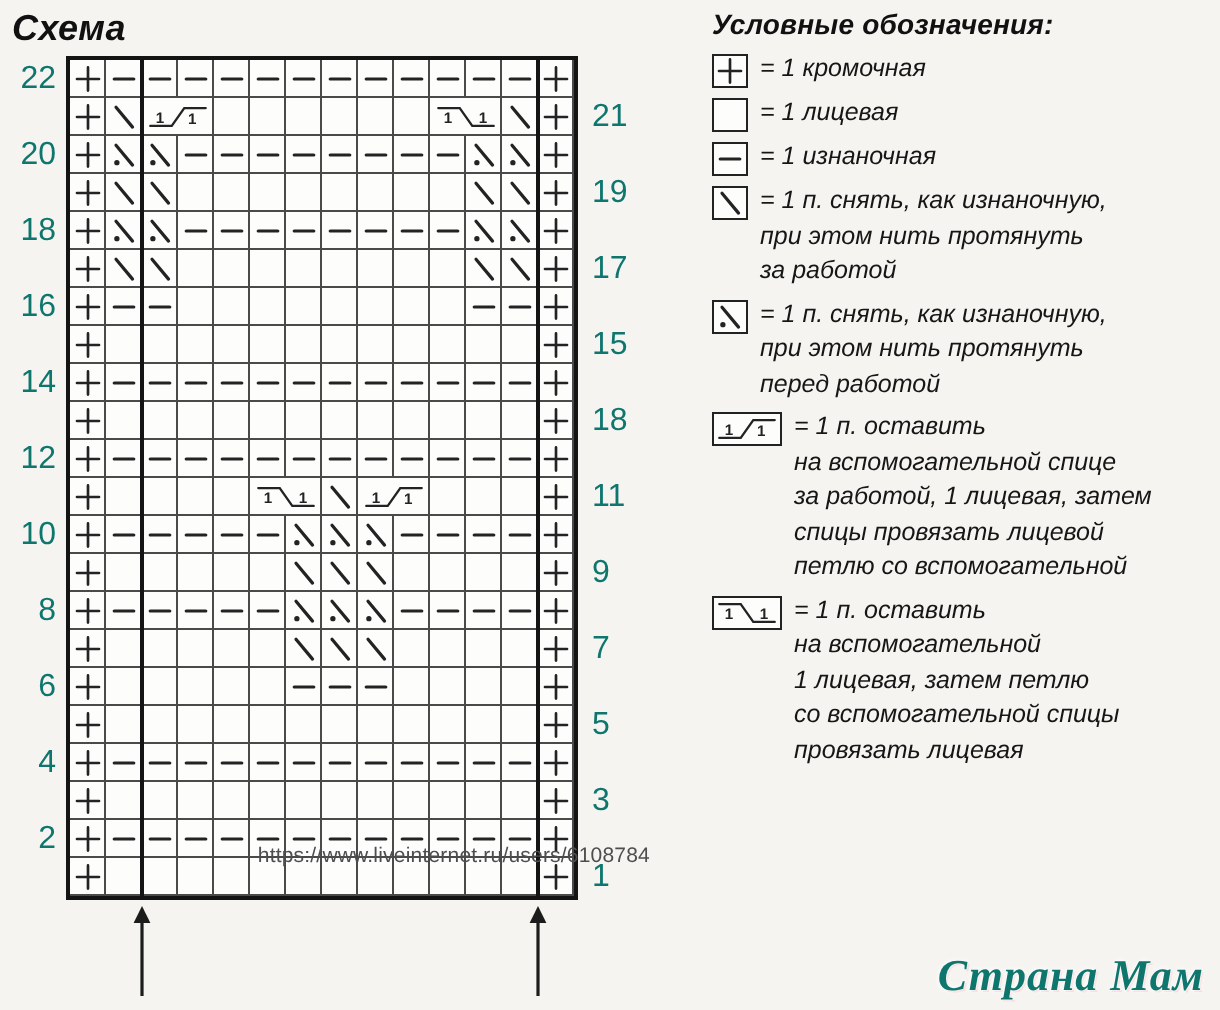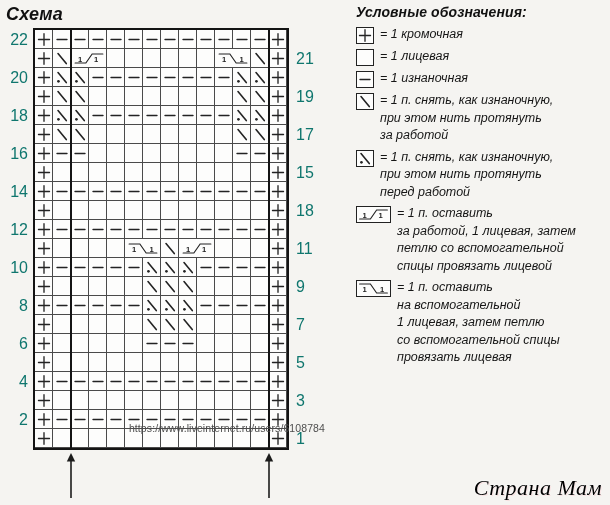--- a/index.html
+++ b/index.html
@@ -57,22 +57,22 @@
     background:#fdfdfc;display:flex;align-items:center;justify-content:center;
     margin-right:6px;margin-top:1px;overflow:hidden;
   }
   .lsym.wide{width:33px;}
   .ltext{font-style:italic;font-size:12.5px;line-height:17.5px;color:#161616;}
   .ltext div{white-space:nowrap;}
 
   
   .brand{
     position:absolute;right:8px;bottom:4px;
-    font-family:"Liberation Serif",serif;font-weight:normal;font-style:italic;
-    font-size:22px;color:#000000;letter-spacing:.5px;
+    font-family:"Liberation Serif",serif;font-weight:bold;font-style:italic;
+    font-size:22px;color:#0f766e;letter-spacing:.5px;
     text-shadow:0 0 1px #fff,0 0 3px #fff,1px 1px 0 #f7d9d9;
   }
 </style>
 </head>
 <body>
 
 <div class="page">
 
   <div class="chart-section">
     <div class="chart-title">Схема</div>
@@ -1249,23 +1249,24 @@
         <div class="legend-item">
           <span class="lsym wide">
             <svg width="34" height="17" viewBox="0 0 36 19">
               <path d="M2.5 14.5H14.5L21.5 4.5H33.5" fill="none" stroke="#232323" stroke-linecap="round" stroke-width="1.3"></path>
               <text x="8" y="13" font-size="8.5" font-weight="bold" fill="#232323" text-anchor="middle" font-family="Liberation Sans, sans-serif">1</text>
               <text x="26" y="13.5" font-size="8.5" font-weight="bold" fill="#232323" text-anchor="middle" font-family="Liberation Sans, sans-serif">1</text>
             </svg>
           </span>
           <div class="ltext">
             <div>= 1 п. оставить</div>
+            <div>на вспомогательной спице</div>
             <div>за работой, 1 лицевая, затем</div>
+            <div>спицы провязать лицевой</div>
             <div>петлю со вспомогательной</div>
-            <div>спицы провязать лицевой</div>
           </div>
         </div>
         <div class="legend-item">
           <span class="lsym wide">
             <svg width="34" height="17" viewBox="0 0 36 19">
               <path d="M2.5 4.5H14.5L21.5 14.5H33.5" fill="none" stroke="#232323" stroke-linecap="round" stroke-width="1.3"></path>
               <text x="8" y="13" font-size="8.5" font-weight="bold" fill="#232323" text-anchor="middle" font-family="Liberation Sans, sans-serif">1</text>
               <text x="27.5" y="13" font-size="8.5" font-weight="bold" fill="#232323" text-anchor="middle" font-family="Liberation Sans, sans-serif">1</text>
             </svg>
           </span>

